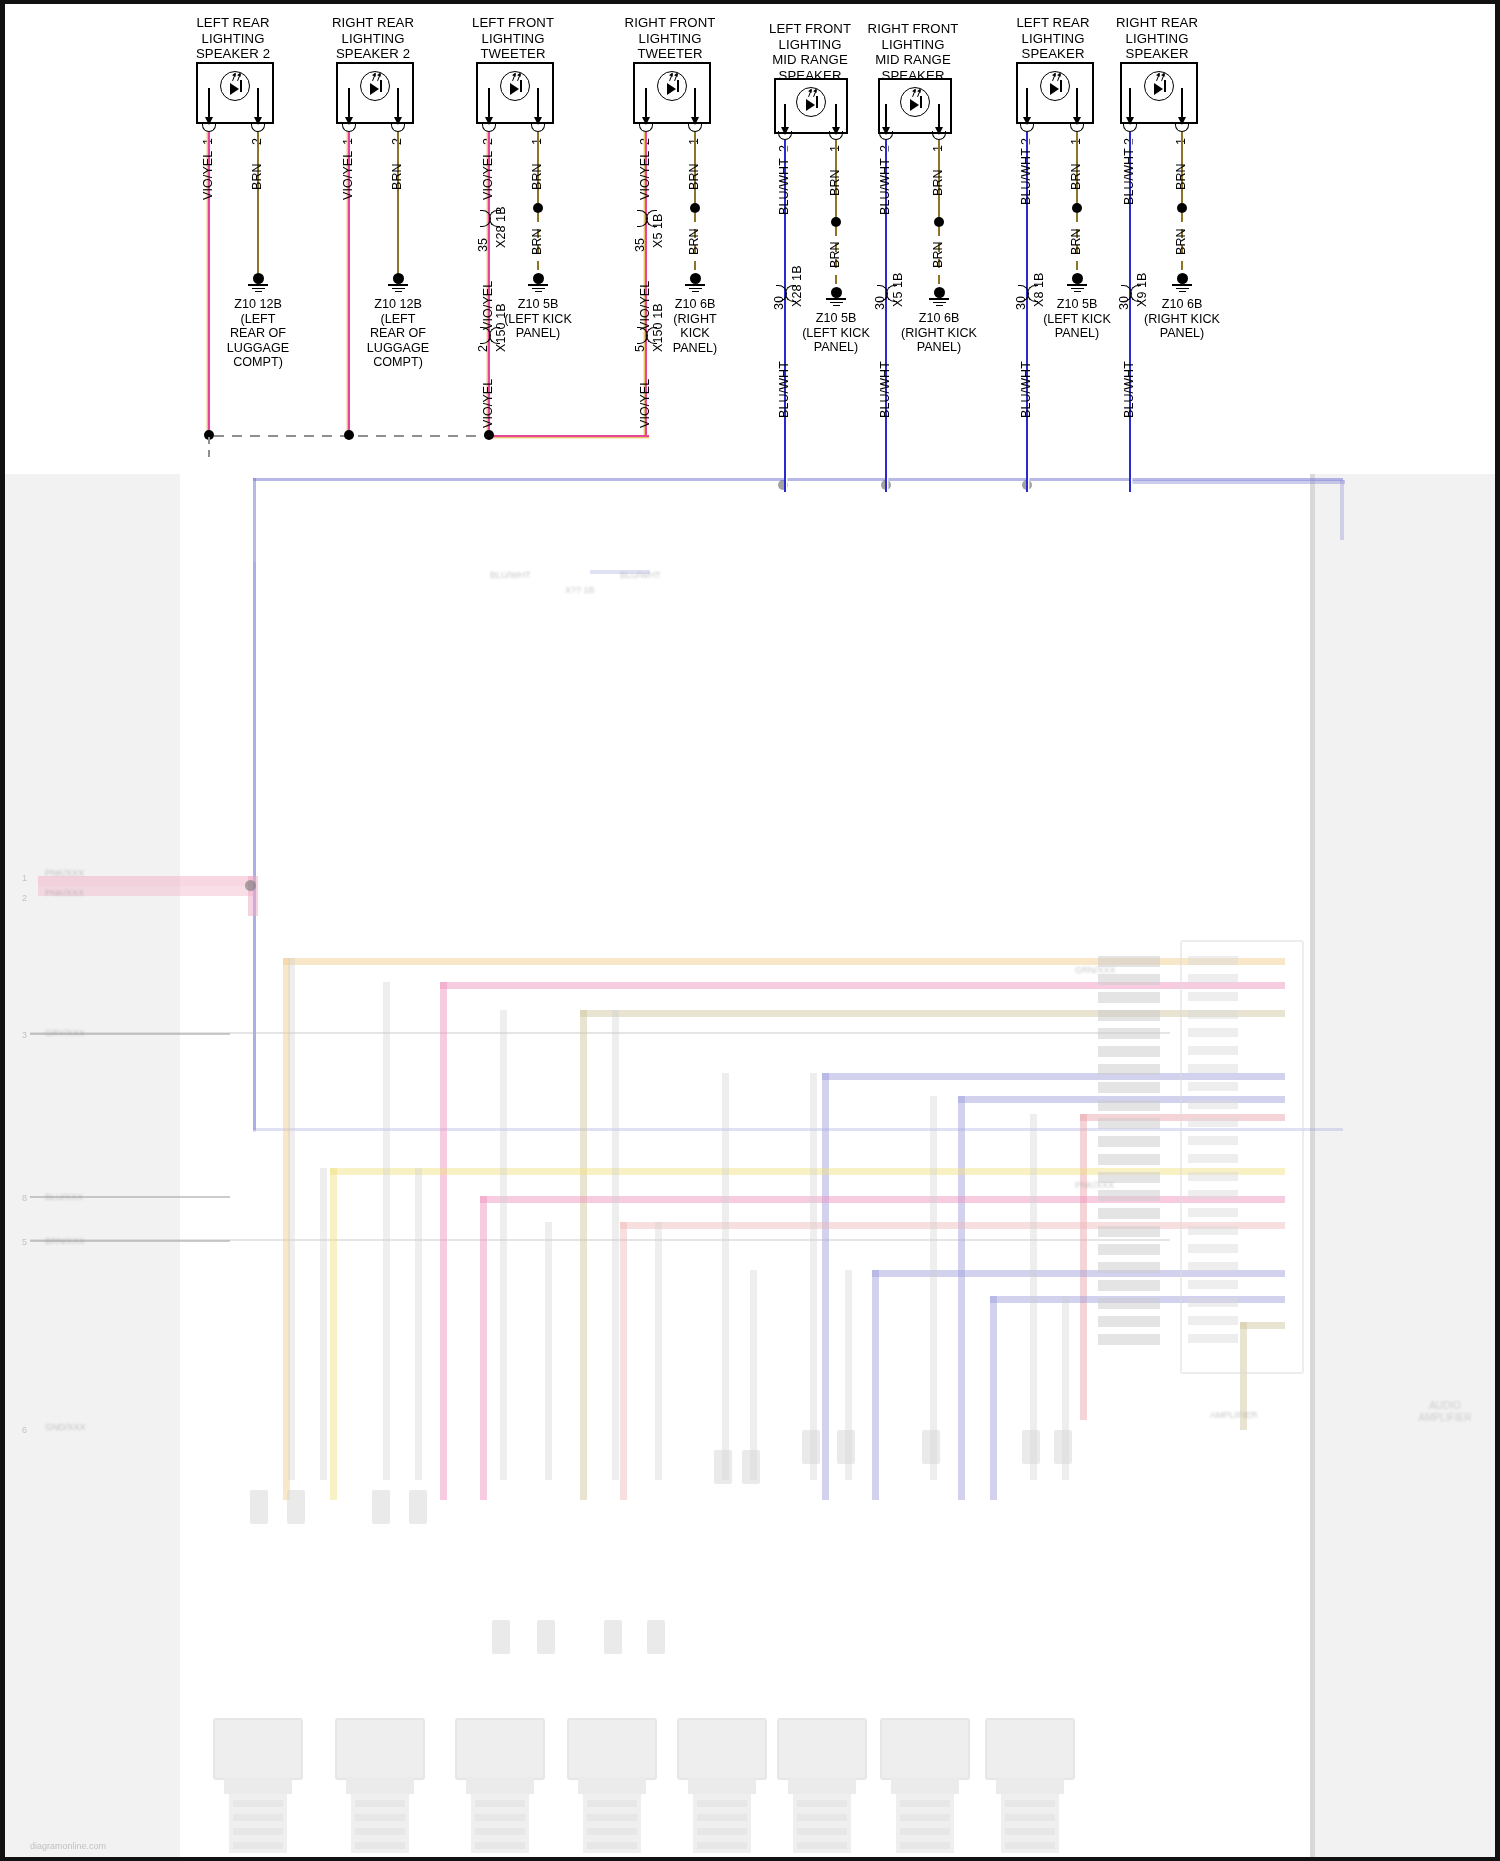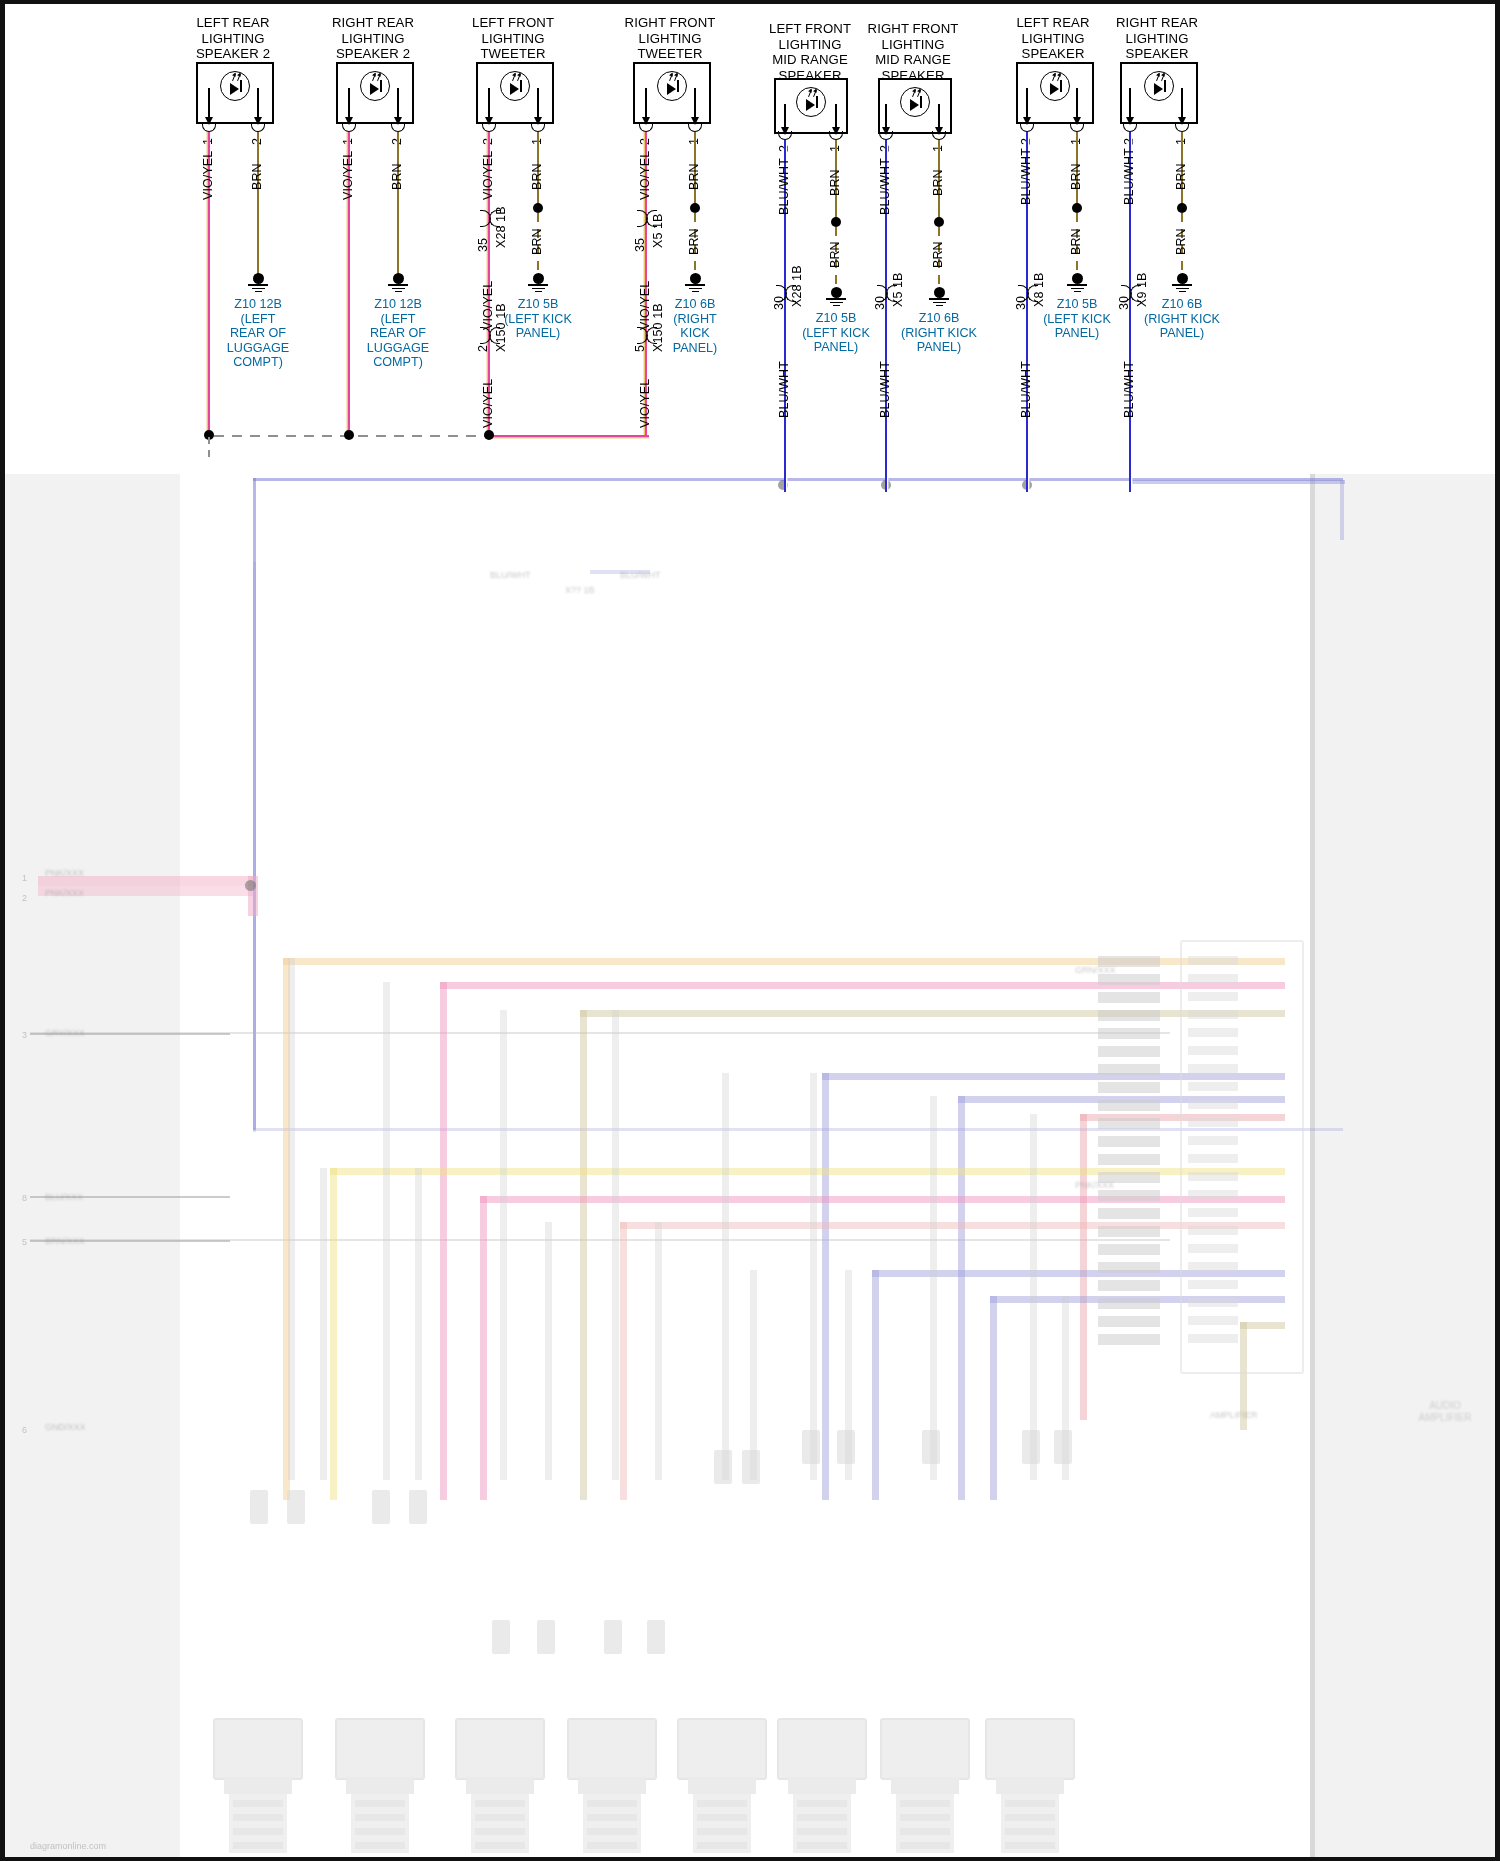--- a/index.html
+++ b/index.html
@@ -45,21 +45,21 @@
   .vnum{position:absolute;font-size:12.5px;color:#000;white-space:nowrap;transform:rotate(-90deg);transform-origin:left top;}
 
   
   .title{position:absolute;text-align:center;font-size:13.2px;line-height:15.6px;color:#000;white-space:pre-line;letter-spacing:.1px;}
 
   
   .gnd-dot{position:absolute;width:11px;height:11px;border-radius:50%;background:#000;}
   .gnd-b1{position:absolute;height:2px;background:#000;}
   .gnd-b2{position:absolute;height:1.8px;background:#000;}
   .gnd-b3{position:absolute;height:1.6px;background:#000;}
-  .gnd-txt{position:absolute;text-align:center;font-size:12.6px;line-height:14.6px;color:#0369a1;white-space:pre-line;}
+  .gnd-txt{position:absolute;text-align:center;font-size:12.6px;line-height:14.6px;color:#000000;white-space:pre-line;}
 
   
   .sdot{position:absolute;width:10px;height:10px;border-radius:50%;background:#000;}
 
   
   .conn{position:absolute;font-size:15px;color:#000;line-height:1;}
   .conn .c1,.conn .c2{position:absolute;width:11px;height:17px;box-sizing:border-box;border:1.7px solid #000;}
   .conn .c1{border-radius:0 22px 22px 0;border-left:none;left:0;}
   .conn .c2{border-radius:22px 0 0 22px;border-right:none;left:9px;}
 

